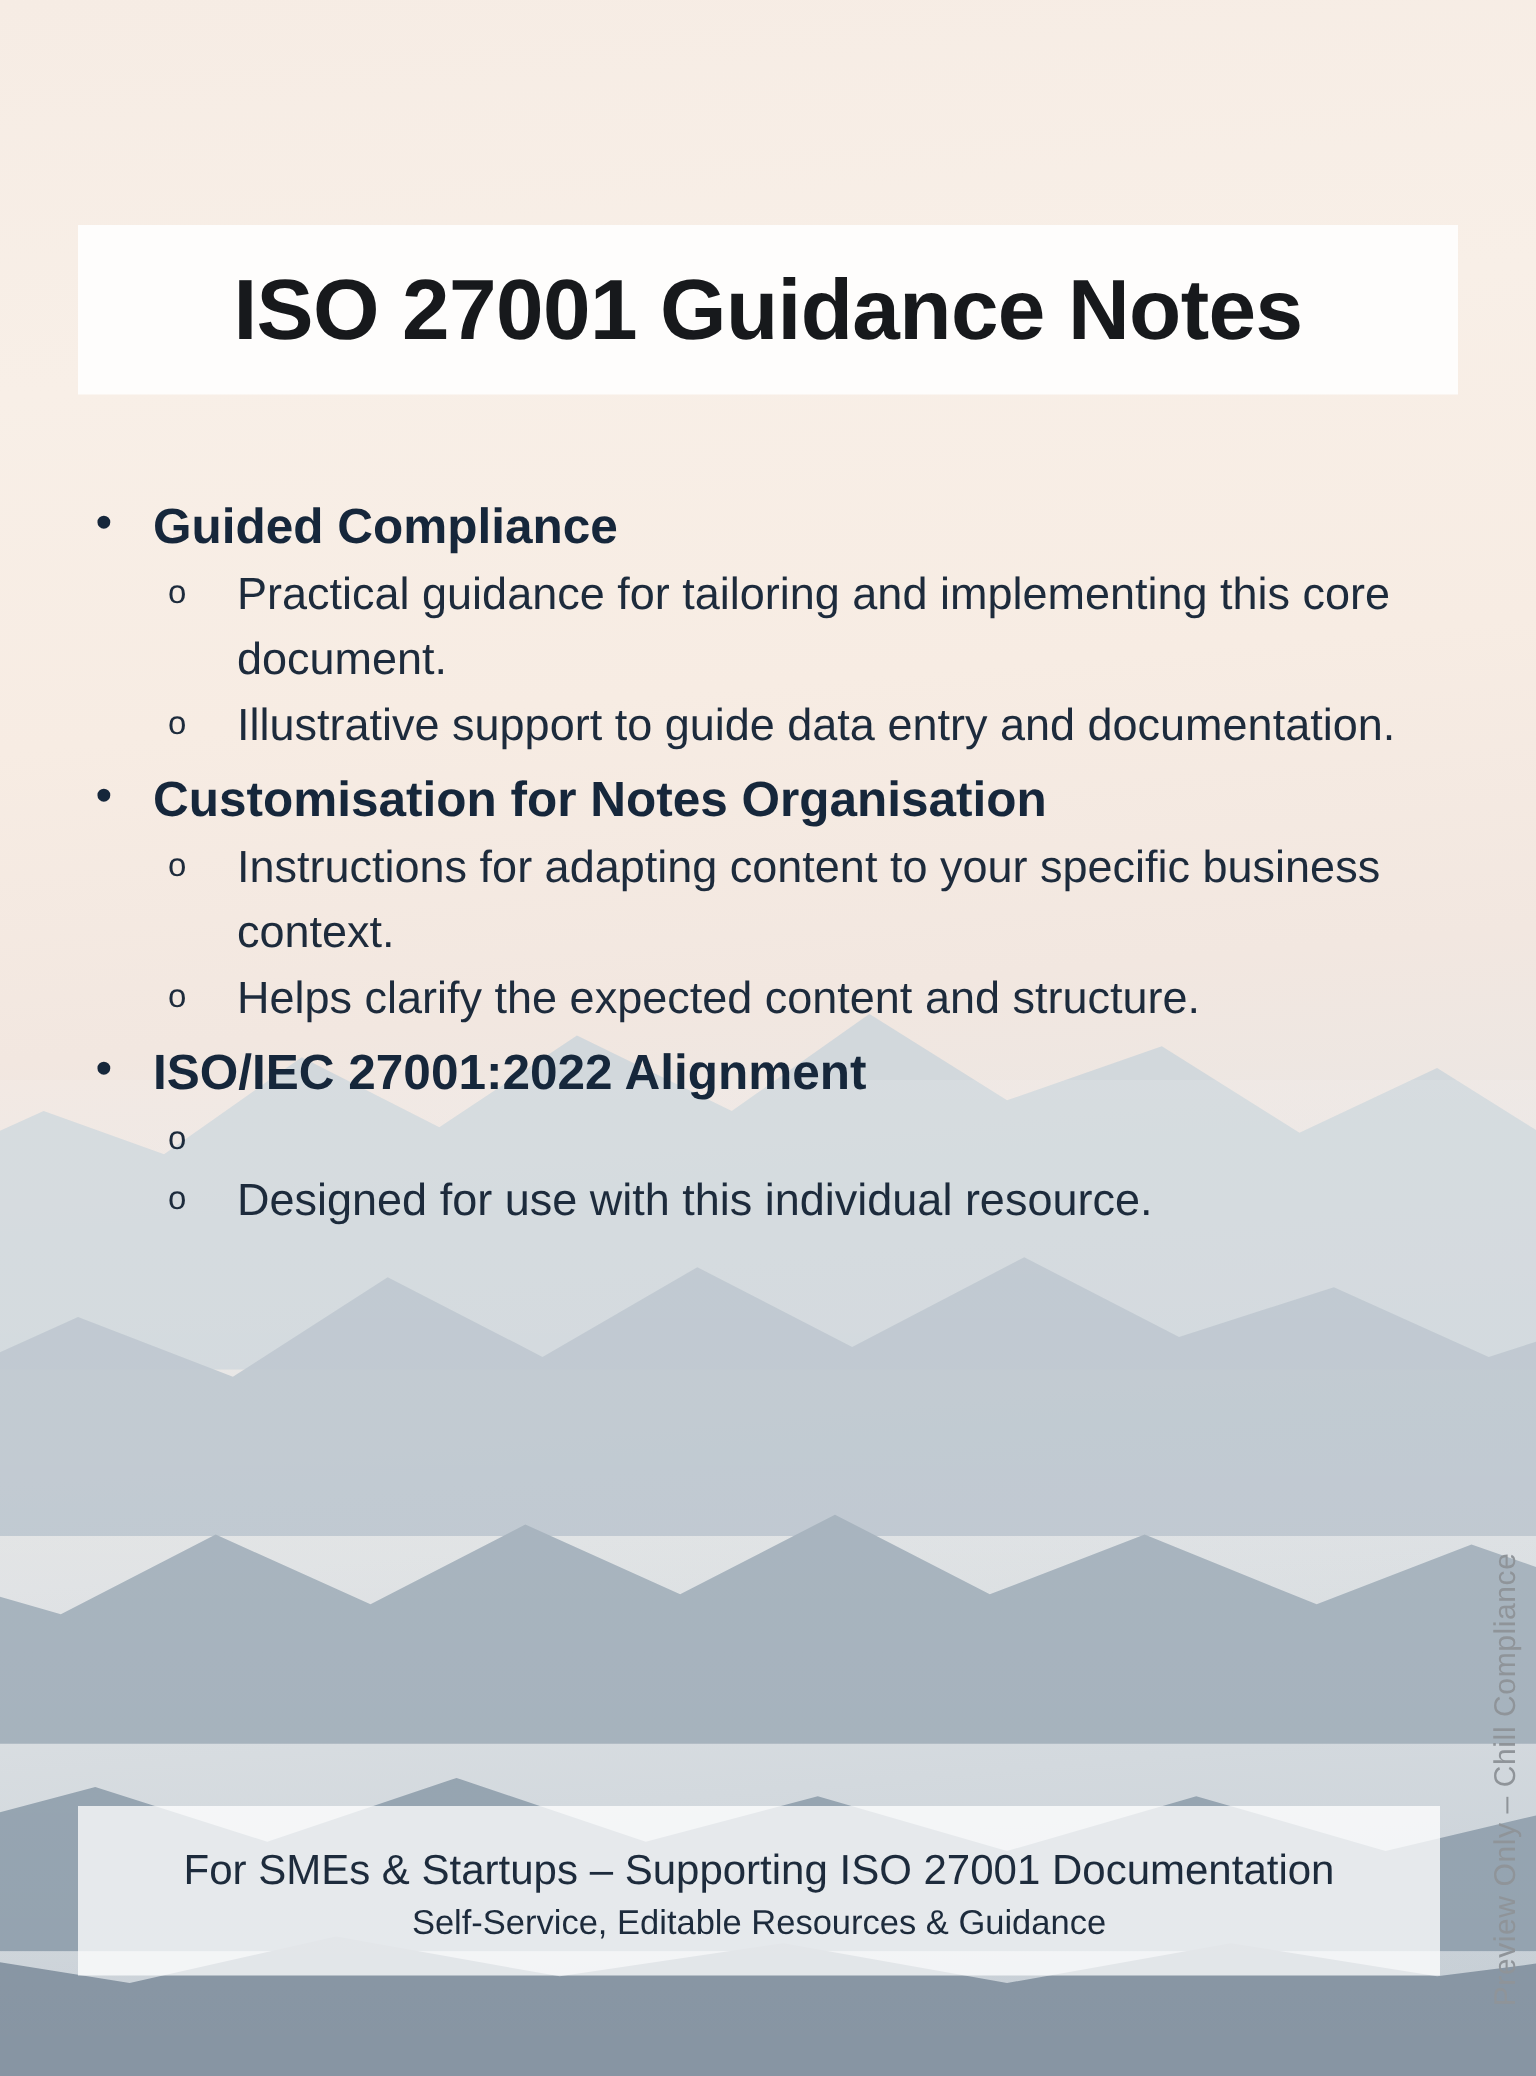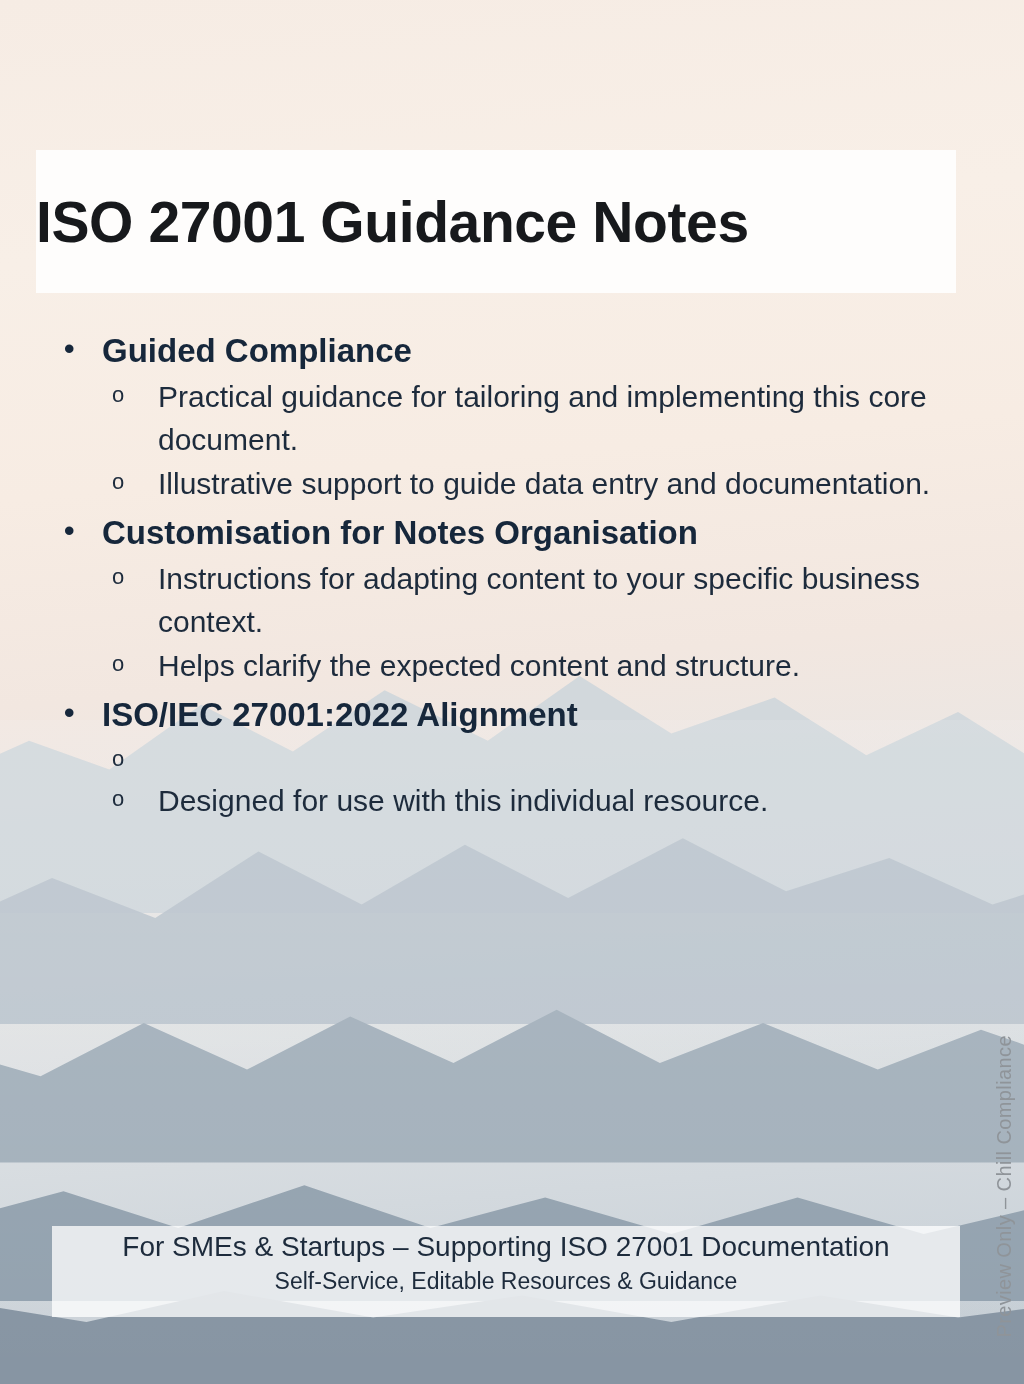--- a/index.html
+++ b/index.html
@@ -87,28 +87,28 @@
   }
 
   
   .sheet {
     position: absolute;
     inset: 0;
   }
 
   .title-band {
     position: absolute;
-    left: 36px;
+    left: 52px;
     top: 150px;
     width: 920px;
-    height: 143px;
+    height: 113px;
     background: rgba(255,255,255,0.86);
     display: flex;
     align-items: center;
-    justify-content: flex-start;
+    justify-content: center;
   }
   .title {
     font-size: 57px;
     font-weight: bold;
     color: #17191c;
     letter-spacing: -0.4px;
     white-space: nowrap;
   }
 
   .body-list {
@@ -159,21 +159,21 @@
   }
   .lvl2 .txt { flex: 1; padding-right: 20px; }
 
   
   .footer {
     position: absolute;
     left: 52px;
     bottom: 67px;
     width: 908px;
     background: rgba(255,255,255,0.76);
-    padding: 4px 10px 20px;
+    padding: 26px 10px 20px;
     box-sizing: border-box;
     text-align: center;
     color: #1d2b3c;
   }
   .footer-line1 {
     font-size: 28px;
     line-height: 1.18;
   }
   .footer-line2 {
     font-size: 23px;

